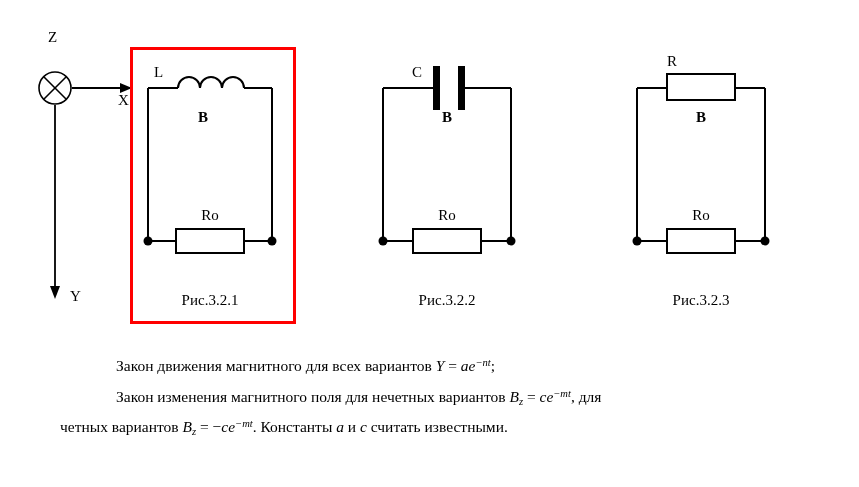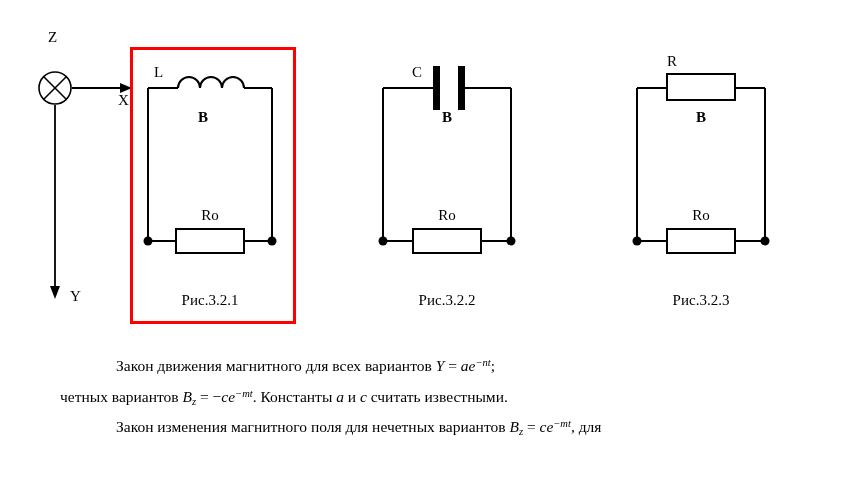--- a/index.html
+++ b/index.html
@@ -163,21 +163,21 @@
       <text class="fig-caption" x="701" y="305" text-anchor="middle">Рис.3.2.3</text>
     </g>
   </svg>
 
   <div class="sel-box" style="left:130px; top:47px; width:166px; height:277px;"></div>
 
   <div class="text-block">
     <p class="para indent">
       <span>Закон движения магнитного для всех вариантов </span><span class="math nowrap"><span>Y</span><span class="up"> = </span><span>ae</span><sup>−nt</sup></span><span>;</span>
     </p>
+    <p class="para indent">
+      <span>Закон изменения магнитного поля для нечетных   вариантов </span><span class="math nowrap"><span>B</span><sub>z</sub><span class="up"> = </span><span>ce</span><sup>−mt</sup></span><span>, для</span>
+    </p>
     <p class="para cont">
       <span>четных  вариантов </span><span class="math nowrap"><span>B</span><sub>z</sub><span class="up"> = −</span><span>ce</span><sup>−mt</sup></span><span>. Константы </span><span class="math">a</span><span> и </span><span class="math">c</span><span> считать известными.</span>
-    </p>
-    <p class="para indent">
-      <span>Закон изменения магнитного поля для нечетных   вариантов </span><span class="math nowrap"><span>B</span><sub>z</sub><span class="up"> = </span><span>ce</span><sup>−mt</sup></span><span>, для</span>
     </p>
   </div>
 
 </div>
 
 </body></html>

